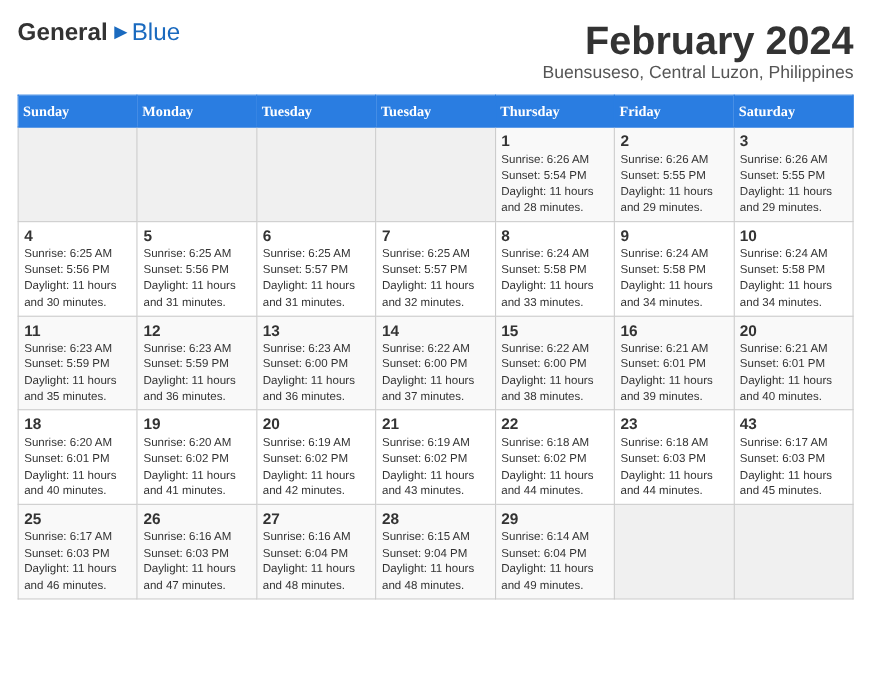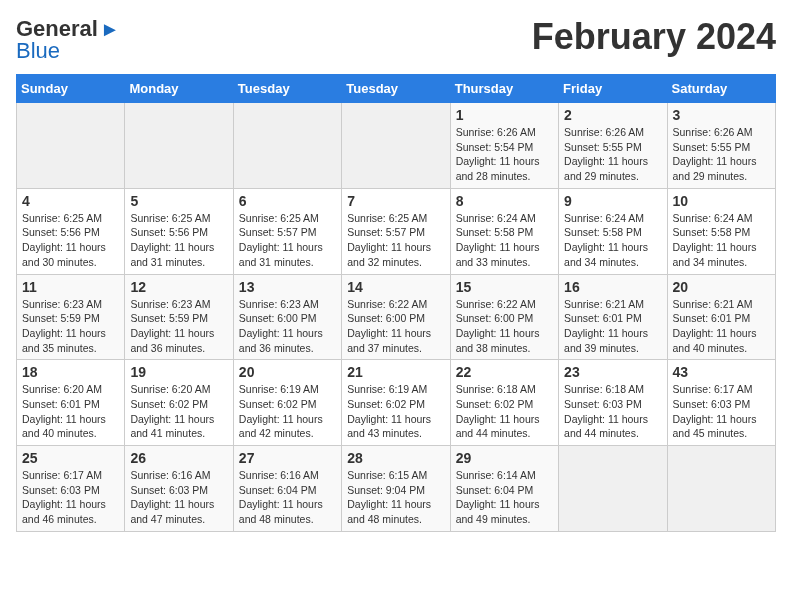--- a/index.html
+++ b/index.html
@@ -11,22 +11,22 @@
       padding: 16px;
     }
     .header {
       display: flex;
       justify-content: space-between;
       align-items: flex-start;
       margin-bottom: 10px;
     }
     .logo {
       display: flex;
-      flex-direction: column;
-      align-items: flex-start;
+      flex-direction: row;
+      align-items: flex-end;
     }
     .title-block {
       text-align: right;
     }
     .main-title {
       font-size: 36px;
       font-weight: bold;
       color: #333;
     }
     .subtitle {
@@ -39,20 +39,21 @@
       font-size: 11px;
     }
     .calendar thead tr th {
       background: #2a7de1;
       color: #fff;
       padding: 6px 4px;
       text-align: left;
       font-size: 13px;
       font-weight: bold;
       border: 1px solid #2a7de1;
+      font-family: Liberation Serif, serif;
     }
     .calendar tbody tr td {
       border: 1px solid #ccc;
       vertical-align: top;
       padding: 4px 5px;
       width: 108px;
       min-height: 80px;
       background: #fff;
     }
     .calendar tbody tr:nth-child(odd) td {
@@ -88,20 +89,21 @@
 <div class="header">
   <div class="logo">
     <div class="logo-wrapper">
       <span style="font-size:22px;font-weight:bold;color:#333;">General</span>
       <span style="color:#1a6abf;font-size:20px;font-weight:bold;">►</span>
     </div>
     <span style="font-size:22px;font-weight:normal;color:#1a6abf;margin-top:-4px;">Blue</span>
   </div>
   <div class="title-block">
     <div class="main-title">February 2024</div>
+    <div class="subtitle">Buensuseso, Central Luzon, Philippines</div>
   </div>
 </div>
 
 <table class="calendar">
   <thead>
     <tr id="header-row">
         <th>Sunday</th>
         <th>Monday</th>
         <th>Tuesday</th>
         <th>Tuesday</th>

